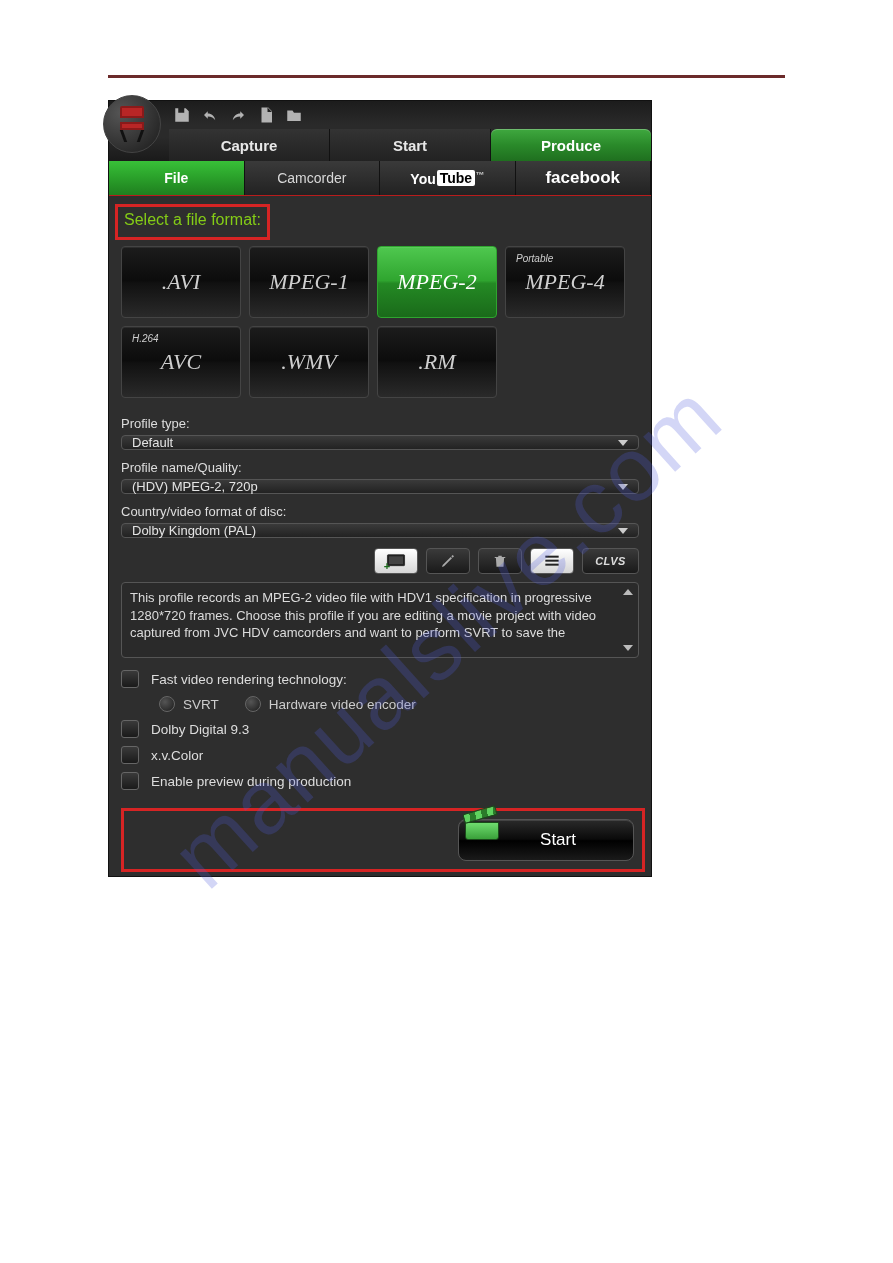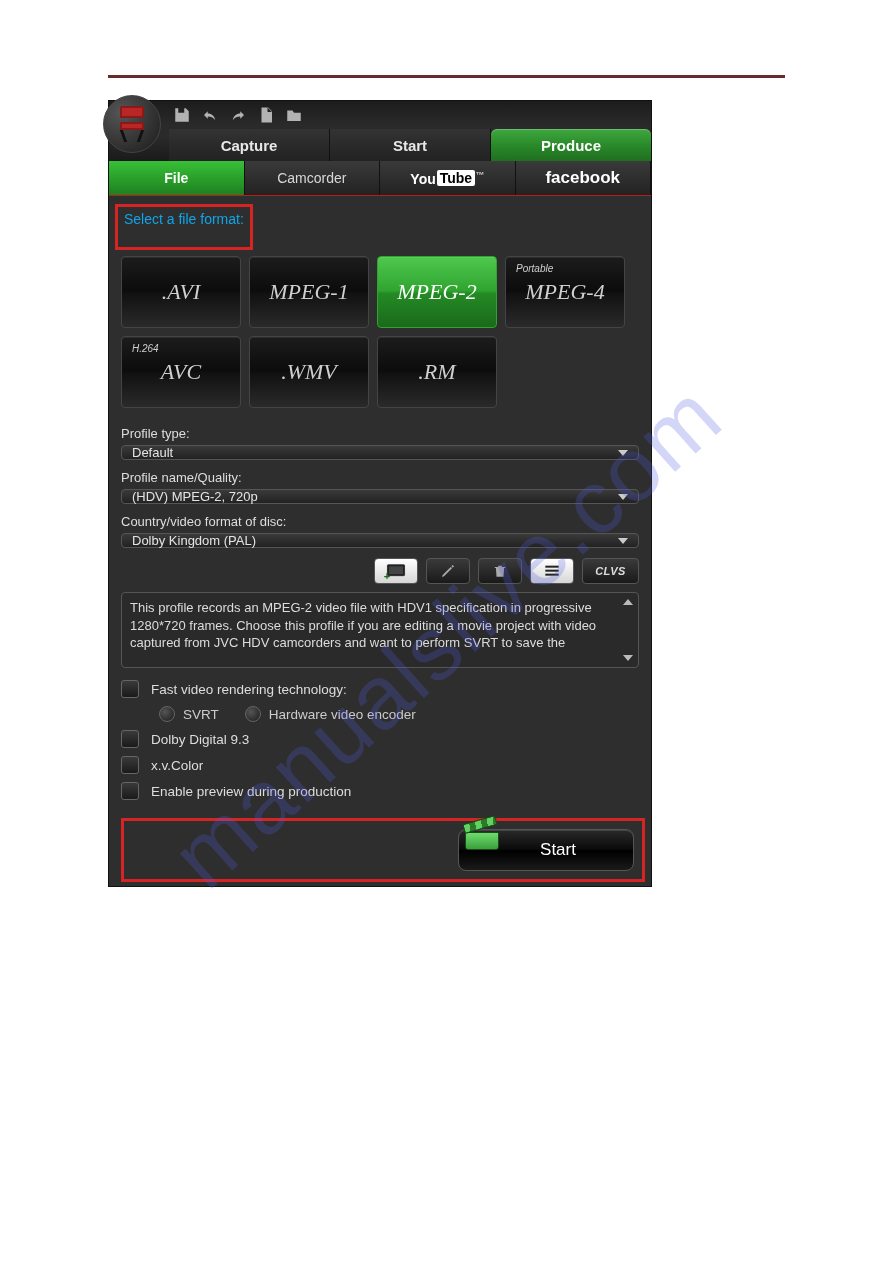--- a/index.html
+++ b/index.html
@@ -128,21 +128,21 @@
     background: #fff; color: #000; padding: 0 3px; border-radius: 2px; margin-left: 1px;
   }
   .sub-tab .yt .tm { font-size: 9px; vertical-align: super; color: #ccc; }
   .sub-tab .fb {
     font-family: "Lucida Grande", Tahoma, sans-serif;
     font-weight: bold; font-size: 17px; color: #fff; letter-spacing: 0px;
   }
   
   .content { padding: 12px 12px 8px 12px; }
   .section-label {
-    font-size: 14px; color: #0ea5e9; margin-bottom: 16px;
+    font-size: 16px; color: #84cc16; margin-bottom: 4px;
   }
   .redbox {
     border: 3px solid #d62424;
     padding: 4px 6px;
     margin: -4px 0 6px -6px;
     display: inline-block;
   }
   .format-grid {
     display: grid;
     grid-template-columns: repeat(4, 120px);

